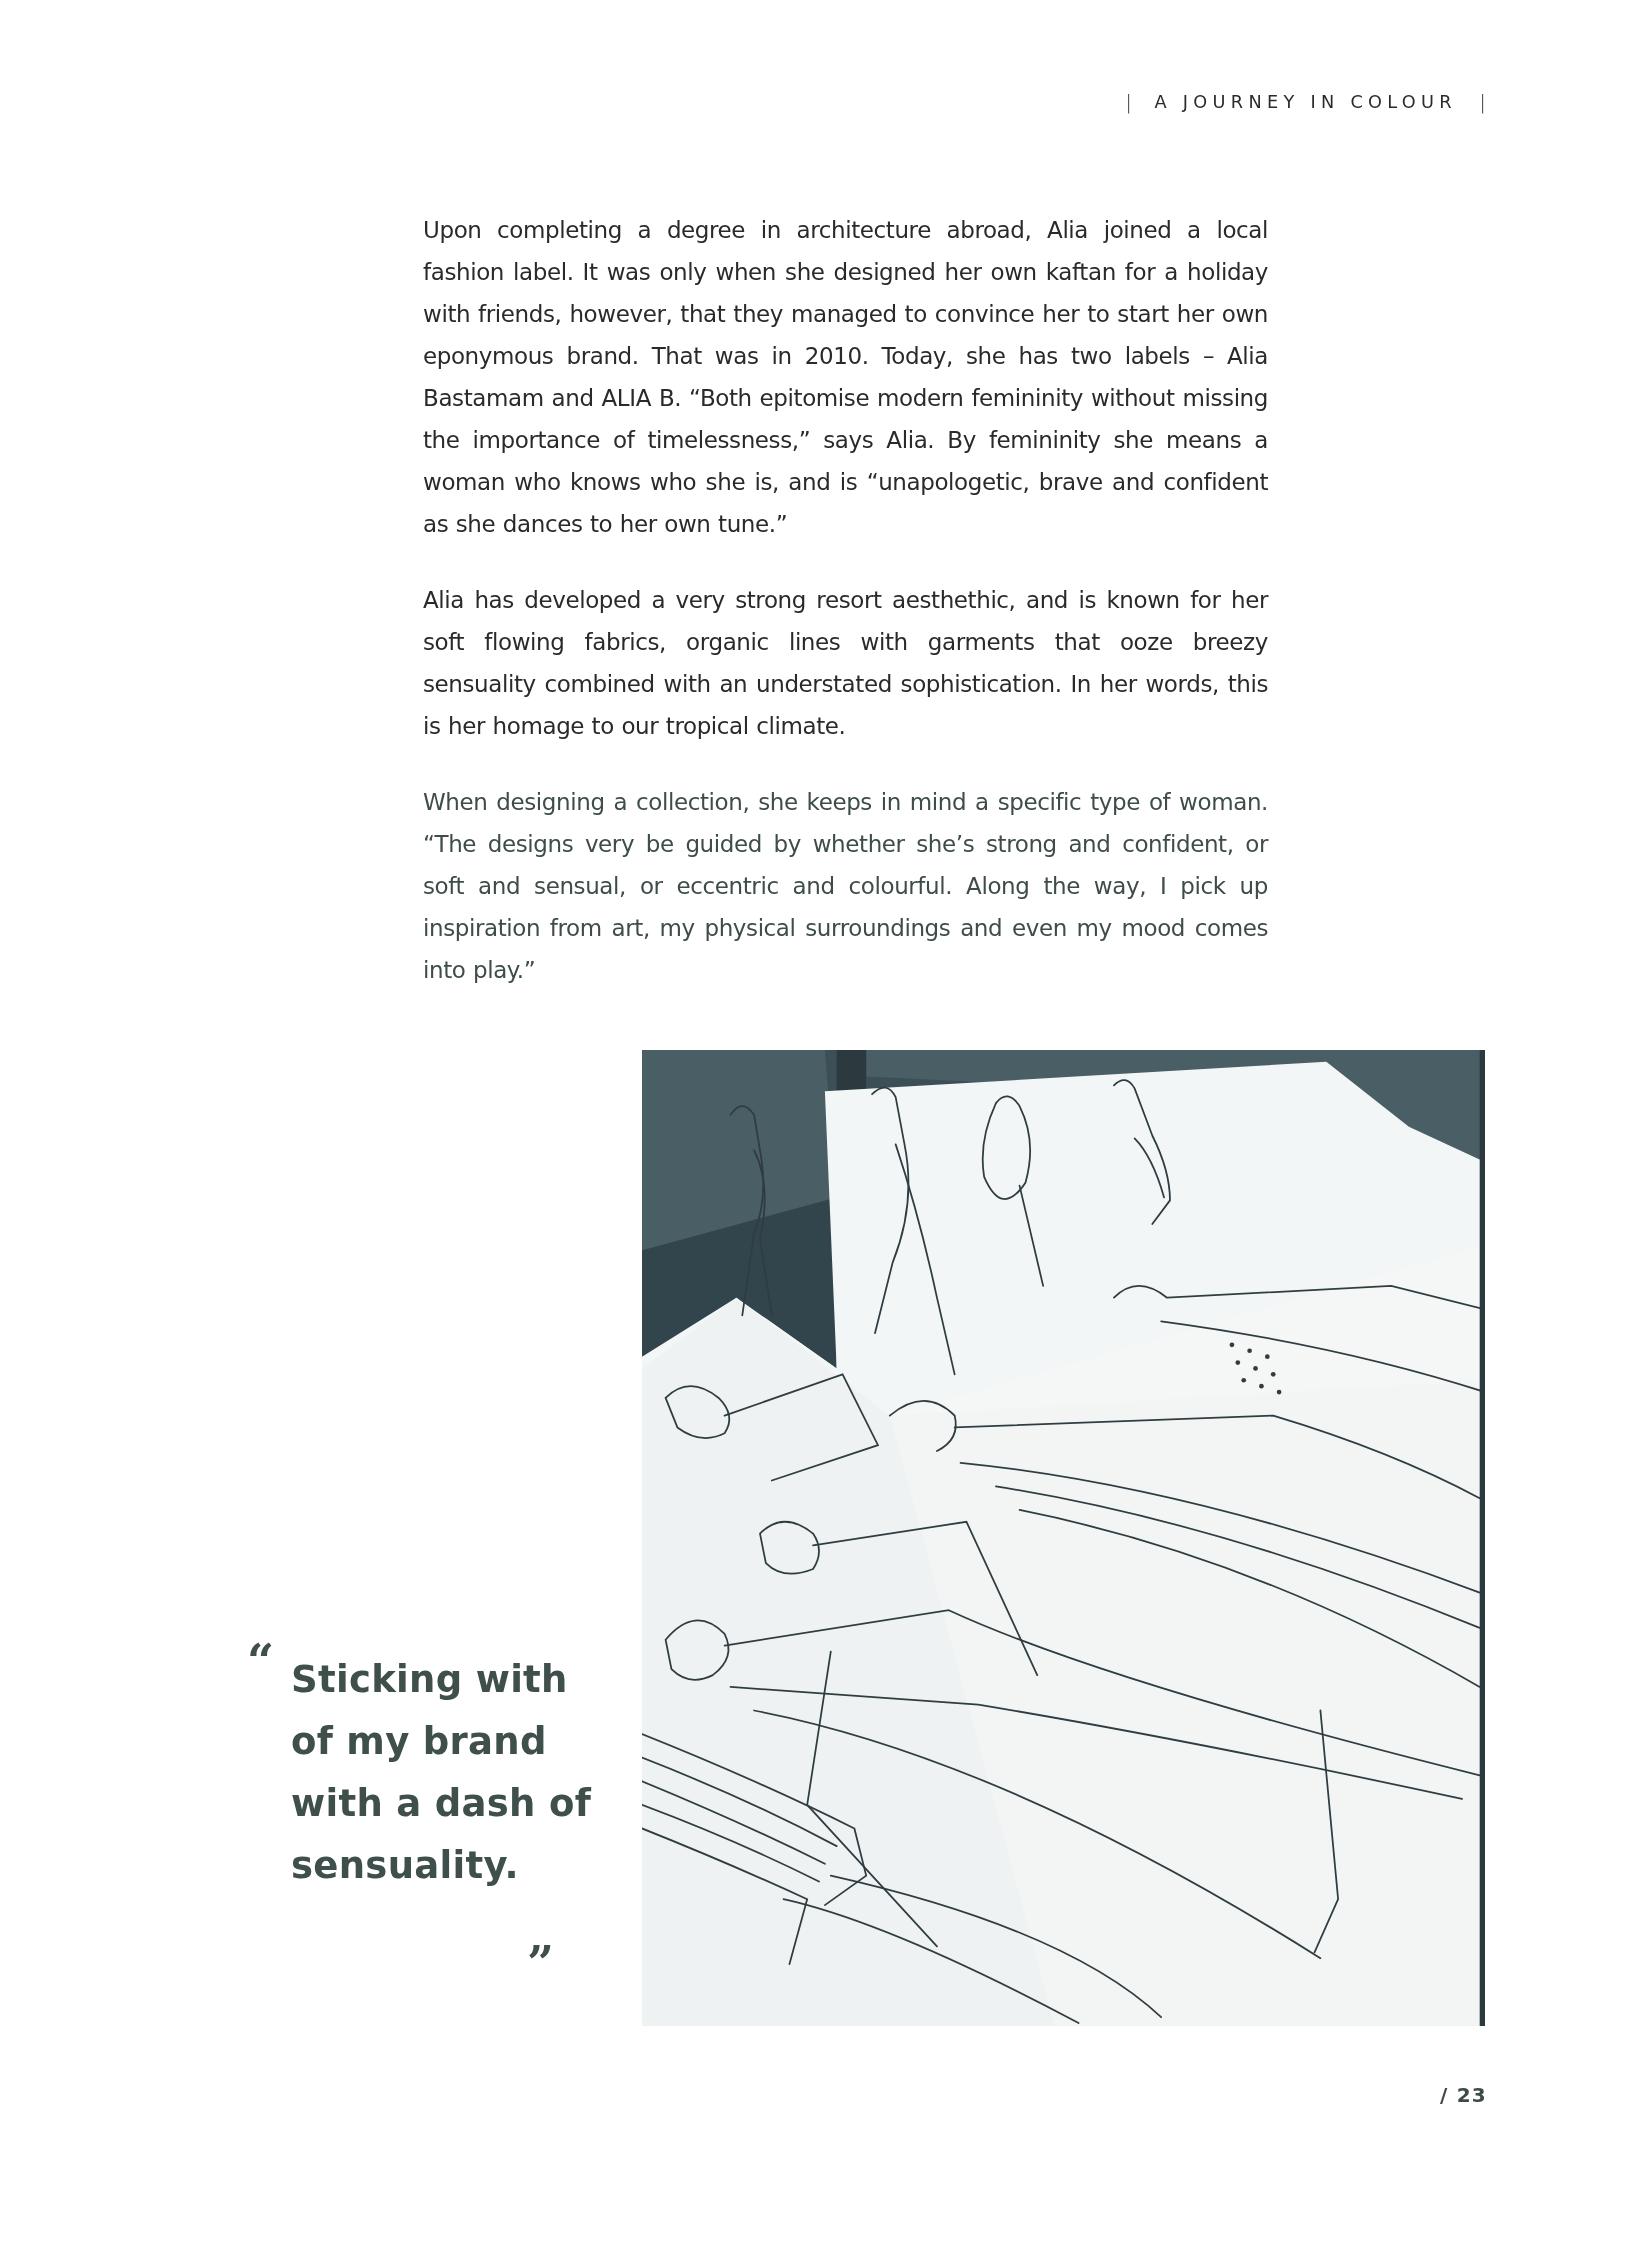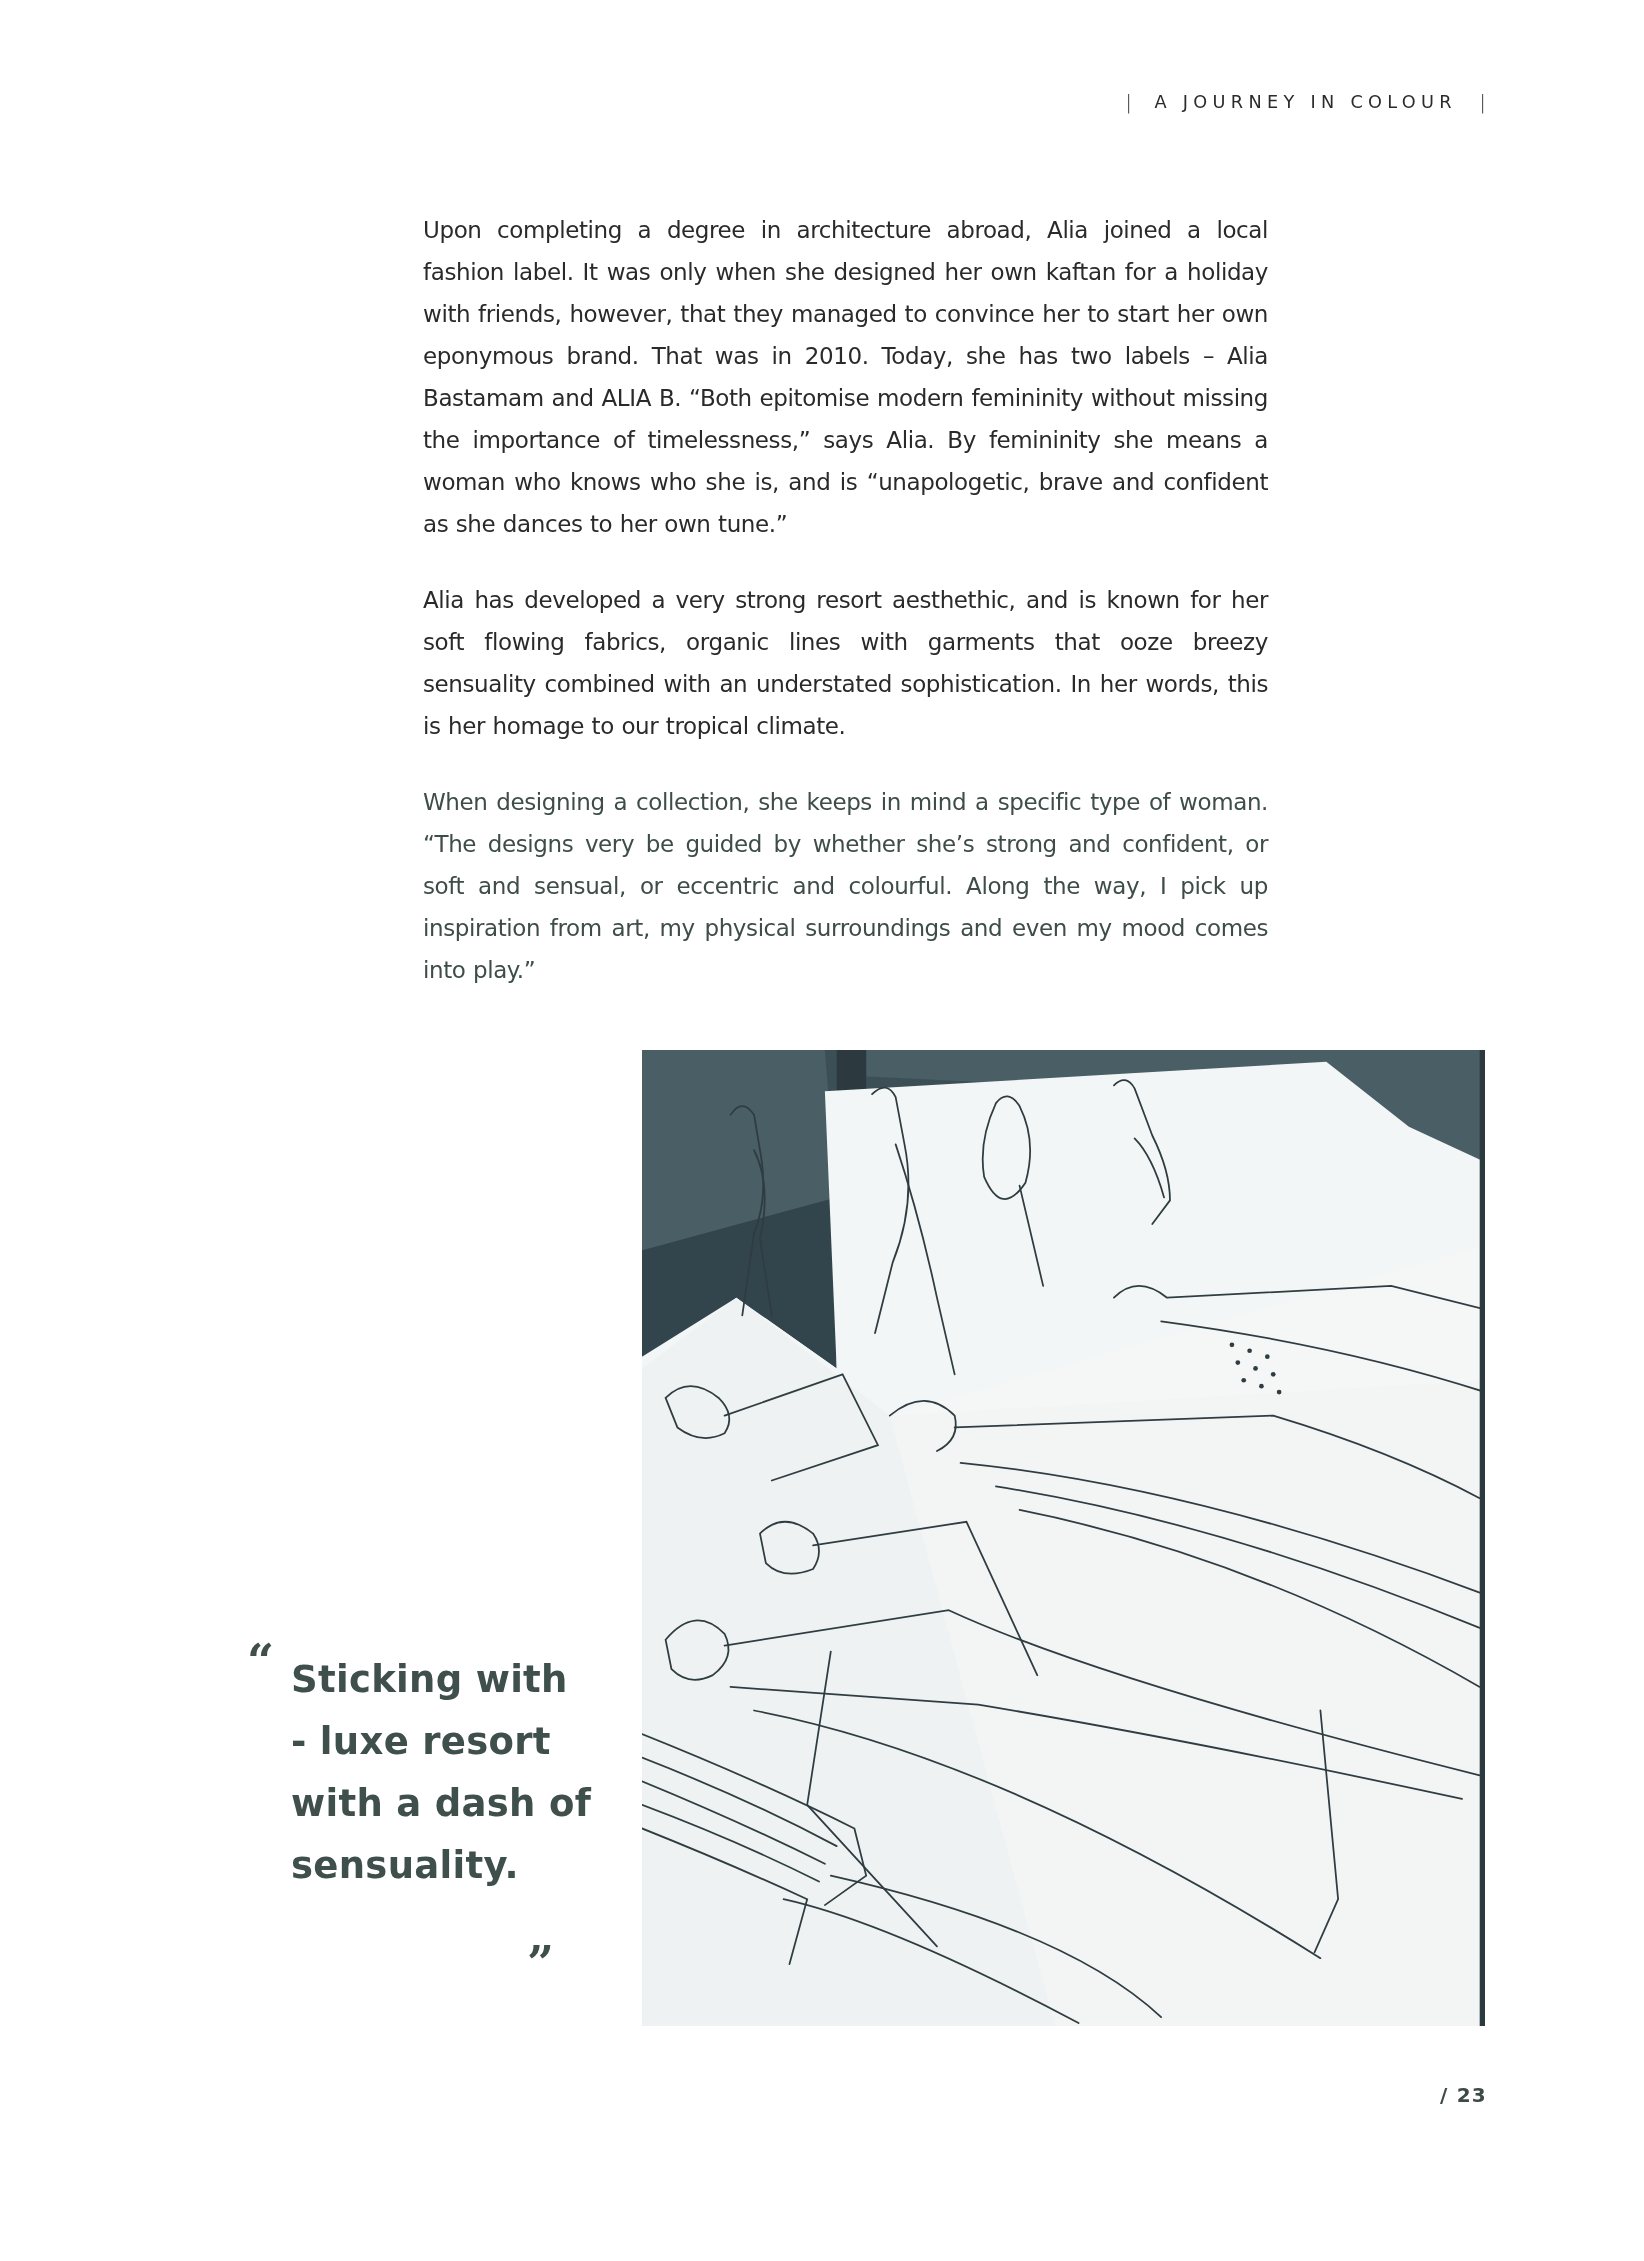--- a/index.html
+++ b/index.html
@@ -114,21 +114,21 @@
         <circle cx="1080" cy="580" r="4"></circle>
     </g>
     <rect x="1420" y="0" width="9" height="1655" fill="#2c3a40"></rect>
   </svg>
 </div>
 
 <div class="pull-quote">
   <span class="open-mark">“</span>
   <div class="lines">
     <span class="line">Sticking with</span>
-    <span class="line">- luxe resort</span>
+    <span class="line">of my brand</span>
     <span class="line">with a dash of</span>
     <span class="line">sensuality.</span>
   </div>
 </div>
 <span class="close-mark-abs">”</span>
 
 <div class="page-number">/ 23</div>
 
 
 </body></html>

